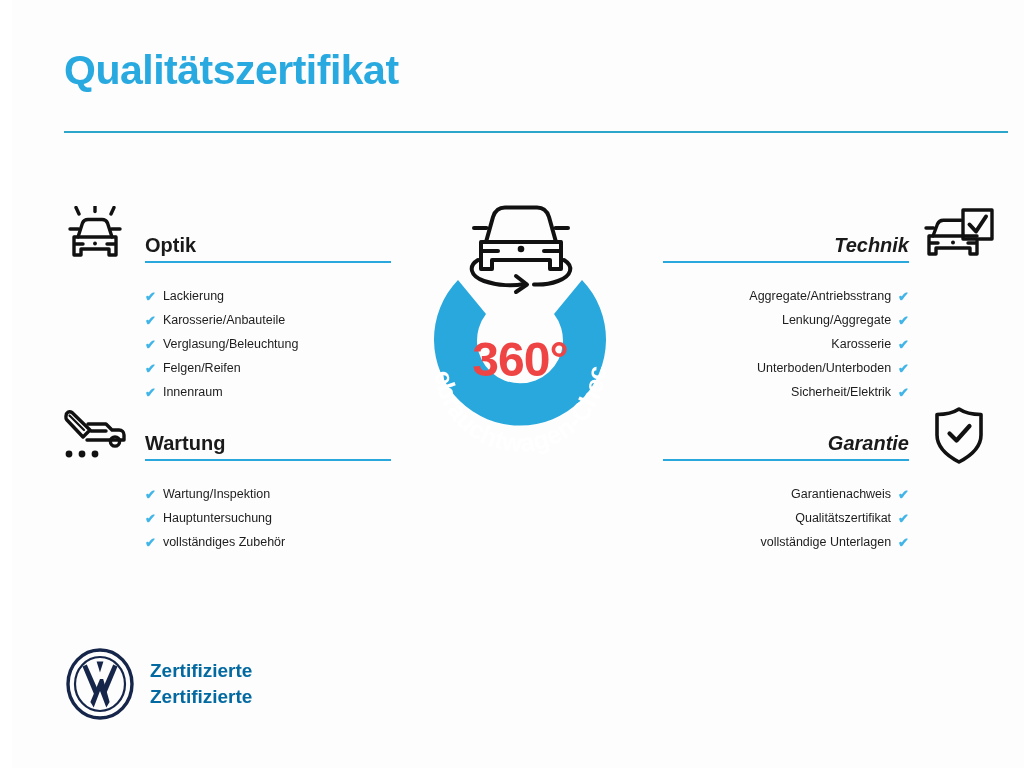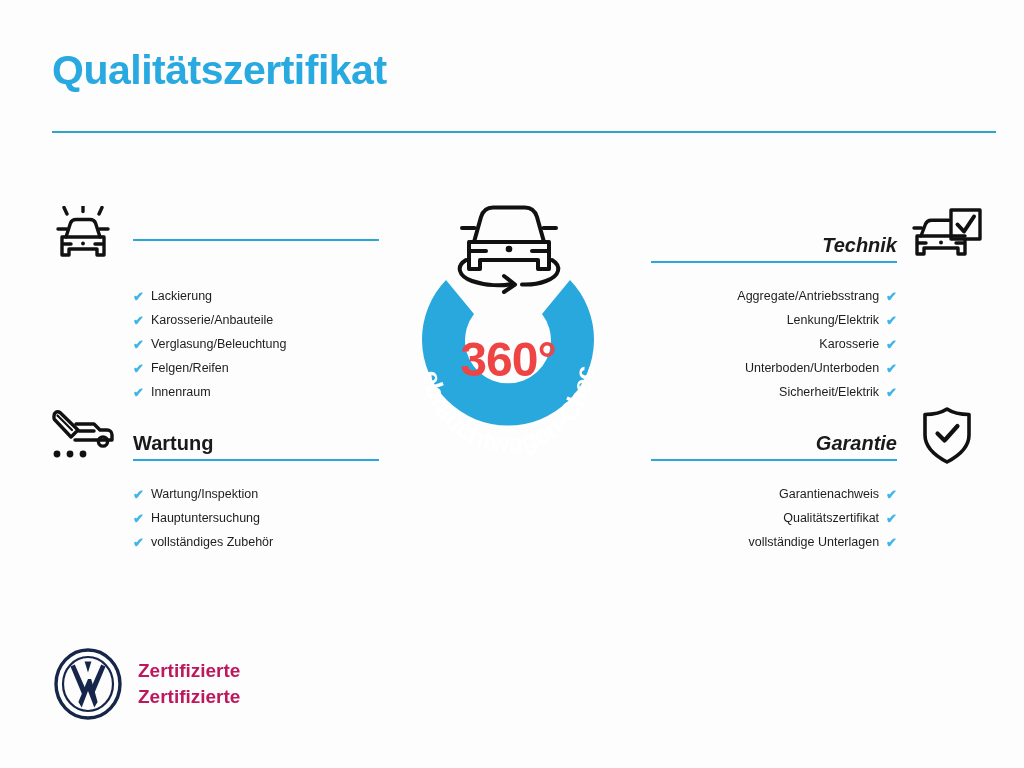--- a/index.html
+++ b/index.html
@@ -12,20 +12,21 @@
     background: #ffffff;
     font-family: "Liberation Sans", sans-serif;
     overflow: hidden;
     position: relative;
   }
 
   #page {
     position: absolute;
     inset: 0;
     background: #fdfdfd;
+    margin-left: 12px;
   }
 
   
   #header-title {
     position: absolute;
     left: 52px;
     top: 50px;
     font-size: 41px;
     font-weight: bold;
     letter-spacing: -0.5px;
@@ -159,21 +160,21 @@
   #brand {
     position: absolute;
     left: 52px;
     top: 648px;
     display: flex;
     align-items: center;
   }
   #brand-logo { width: 72px; height: 72px; }
   #brand-text {
     margin-left: 14px;
-    color: #be185d;
+    color: #0369a1;
     font-size: 19px;
     font-weight: bold;
     line-height: 26px;
   }
 </style>
 </head>
 <body>
 
 <div id="page">
 
@@ -190,20 +191,21 @@
         <path d="M13 23 L21.5 23"></path>
           <path d="M54.5 23 L63 23"></path>
         <path d="M18 31 L58 31"></path>
         <path d="M17 31 L17 49 L24 49 L24 43 L52 43 L52 49 L59 49 L59 31"></path>
         <path d="M18.5 38 L26 38"></path>
           <path d="M50 38 L57.5 38"></path>
         <circle cx="38" cy="37.5" r="1.9" fill="#111" stroke="none"></circle>
       </svg>
     </div>
     <div class="sect-head">
+      <div class="sect-title">Optik</div>
       <div class="sect-underline"></div>
     </div>
     <ul class="sect-list">
       <li>
           <span class="tick">✔</span>
           <span>Lackierung</span>
         </li>
       <li>
           <span class="tick">✔</span>
           <span>Karosserie/Anbauteile</span>
@@ -273,21 +275,21 @@
     <div class="sect-head">
       <div class="sect-title">Technik</div>
       <div class="sect-underline"></div>
     </div>
     <ul class="sect-list">
       <li>
           <span>Aggregate/Antriebsstrang</span>
           <span class="tick">✔</span>
         </li>
       <li>
-          <span>Lenkung/Elektrik</span>
+          <span>Lenkung/Aggregate</span>
           <span class="tick">✔</span>
         </li>
       <li>
           <span>Karosserie</span>
           <span class="tick">✔</span>
         </li>
       <li>
           <span>Unterboden/Unterboden</span>
           <span class="tick">✔</span>
         </li>

